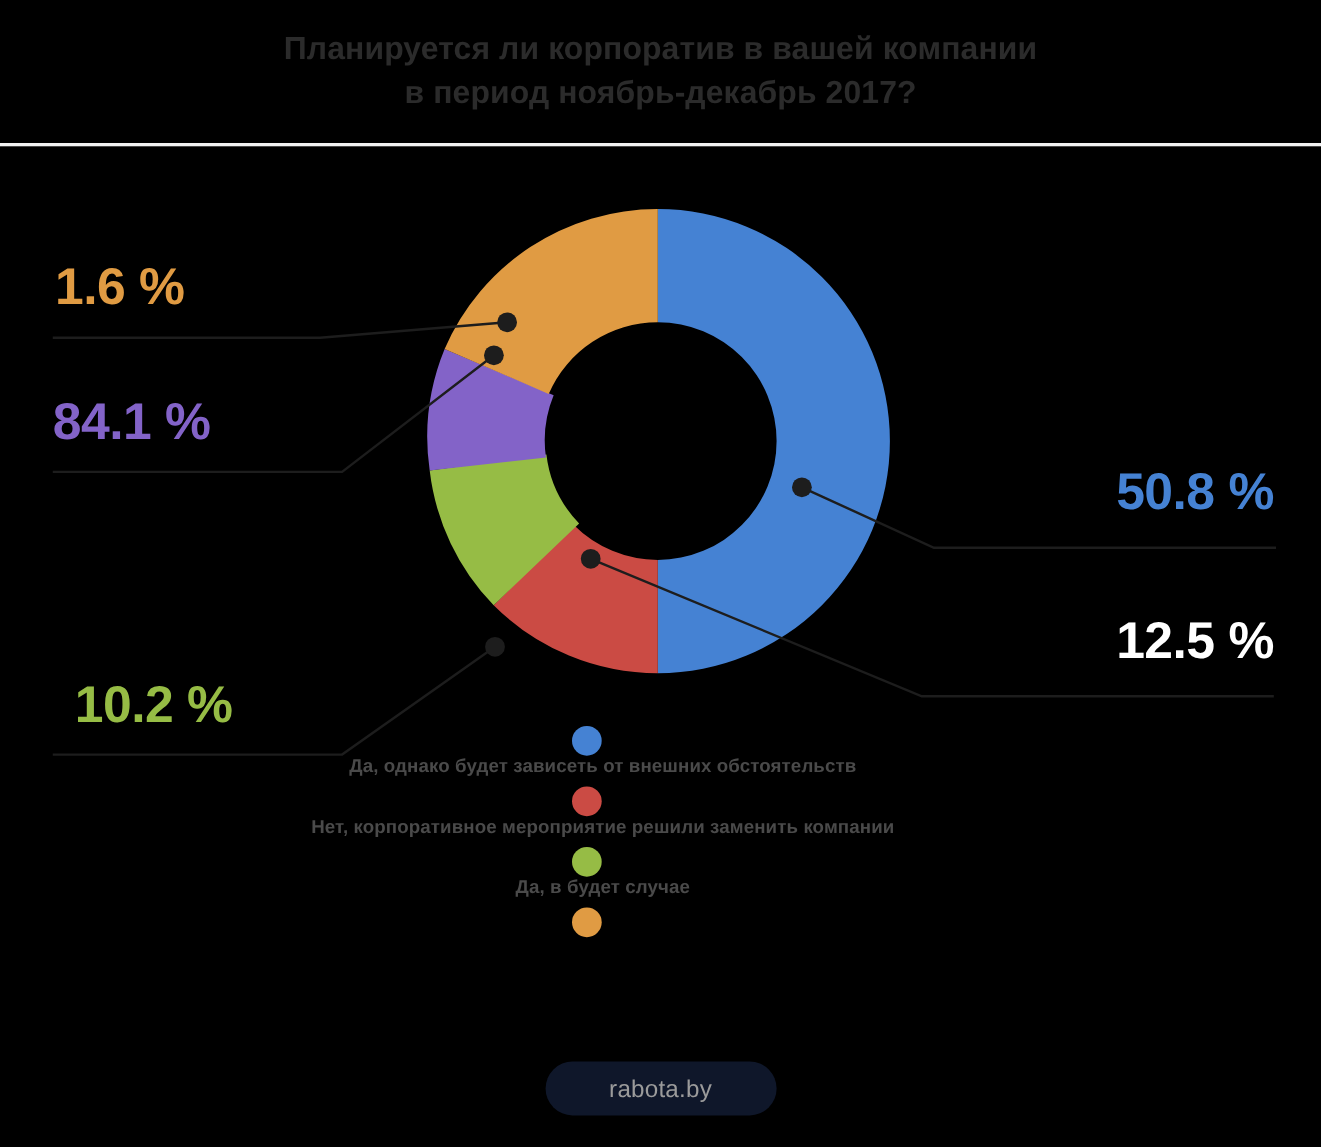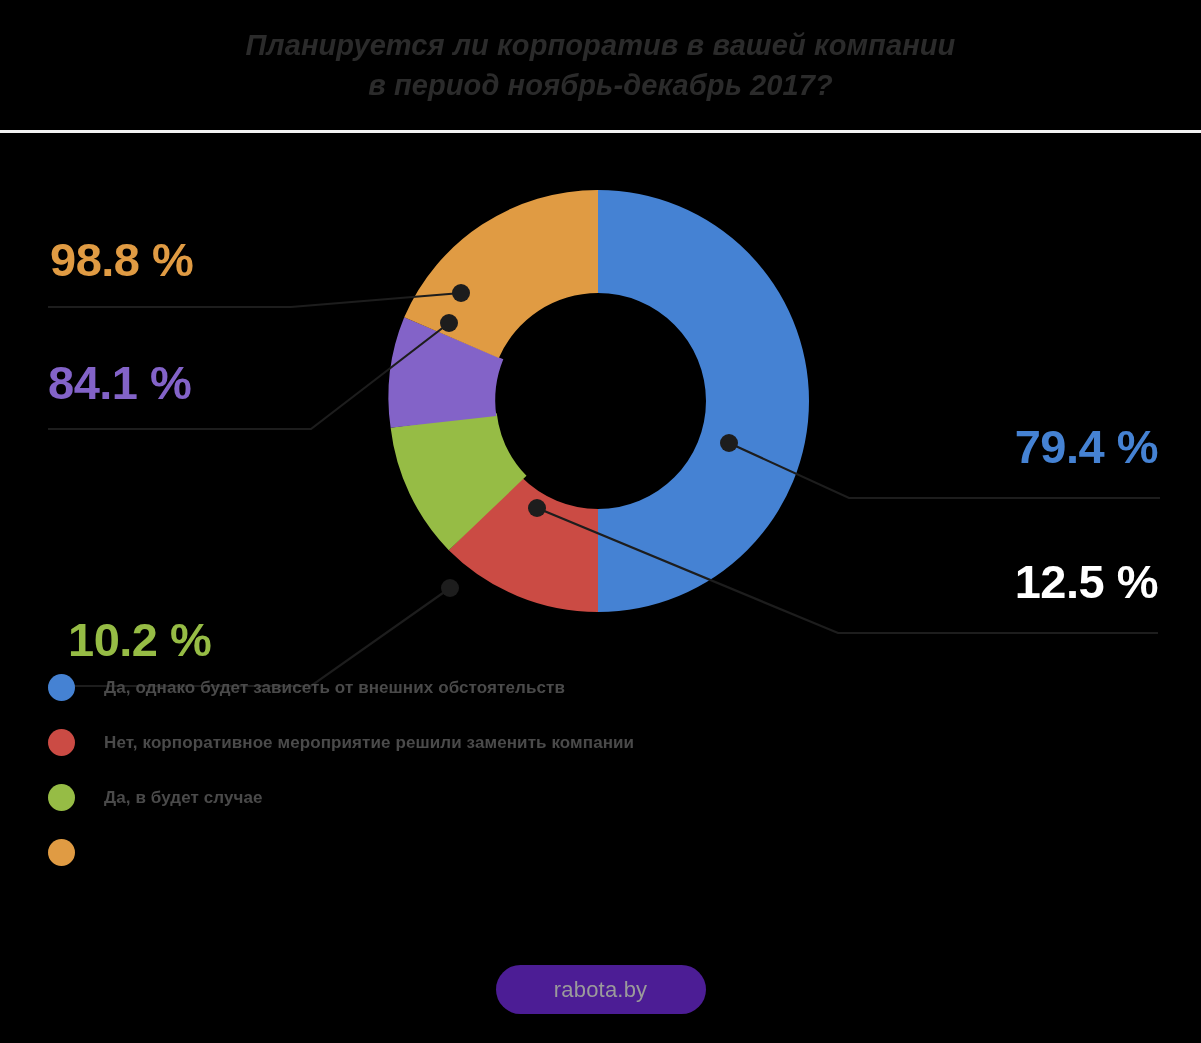--- a/index.html
+++ b/index.html
@@ -27,21 +27,20 @@
   .header {
     position: absolute;
     left: 0; top: 0;
     width: 1201px;
     height: 130px;
     box-sizing: border-box;
     display: flex;
     flex-direction: column;
     align-items: center;
     justify-content: center;
-    font-style: italic;
   }
   .title-line {
     color: #2b2b2b;
     font-size: 29px;
     font-weight: bold;
     line-height: 40px;
     letter-spacing: 0.1px;
     text-align: center;
     white-space: nowrap;
   }
@@ -87,20 +86,21 @@
   .legend {
     position: absolute;
     left: 48px;
     top: 660px;
     width: 1000px;
   }
   .legend-item {
     display: flex;
     align-items: center;
     height: 55px;
+    flex-direction: column;
   }
   .legend-swatch {
     width: 27px;
     height: 27px;
     border-radius: 50%;
     flex: 0 0 auto;
     margin-right: 29px;
   }
   .legend-label {
     color: #4a4a4a;
@@ -113,21 +113,21 @@
   
   .footer {
     position: absolute;
     left: 0;
     top: 965px;
     width: 1201px;
     display: flex;
     justify-content: center;
   }
   .brand-pill {
-    background: #4c1d95;
+    background: #0f172a;
     border-radius: 26px;
     height: 49px;
     min-width: 210px;
     display: flex;
     align-items: center;
     justify-content: center;
     padding: 0 34px;
     box-sizing: border-box;
   }
   .brand-text {
@@ -200,27 +200,27 @@
         <polyline points="449,190 311,296 48,296" fill="none" stroke="#1d1d1d" stroke-width="2.2"></polyline>
         <circle cx="449" cy="190" r="9" fill="#1d1d1d"></circle>
       </g>
 
       <g>
         <polyline points="461,160 291,174 48,174" fill="none" stroke="#1d1d1d" stroke-width="2.2"></polyline>
         <circle cx="461" cy="160" r="9" fill="#1d1d1d"></circle>
       </g>
     </svg>
 
-    <span class="pct-label pct-left" style="left:50px;  top:103px; color:#e09b43;">98.8 %</span>
+    <span class="pct-label pct-left" style="left:50px;  top:103px; color:#e09b43;">1.6 %</span>
 
     <span class="pct-label pct-left" style="left:48px;  top:226px; color:#8363c8;">84.1 %</span>
 
     <span class="pct-label pct-left" style="left:48px;  top:482px; color:#96bc45; top:483px;margin-left:20px;">10.2 %</span>
 
-    <span class="pct-label pct-right" style="right:43px; top:290px; color:#4582d3;">79.4 %</span>
+    <span class="pct-label pct-right" style="right:43px; top:290px; color:#4582d3;">50.8 %</span>
 
     <span class="pct-label pct-right" style="right:43px; top:425px; color:#ffffff;">12.5 %</span>
   </div>
 
   <div class="legend">
 
     <div class="legend-item">
       <span class="legend-swatch" style="background:#4582d3;"></span>
       <span class="legend-label">Да, однако будет зависеть от внешних обстоятельств</span>
     </div>

